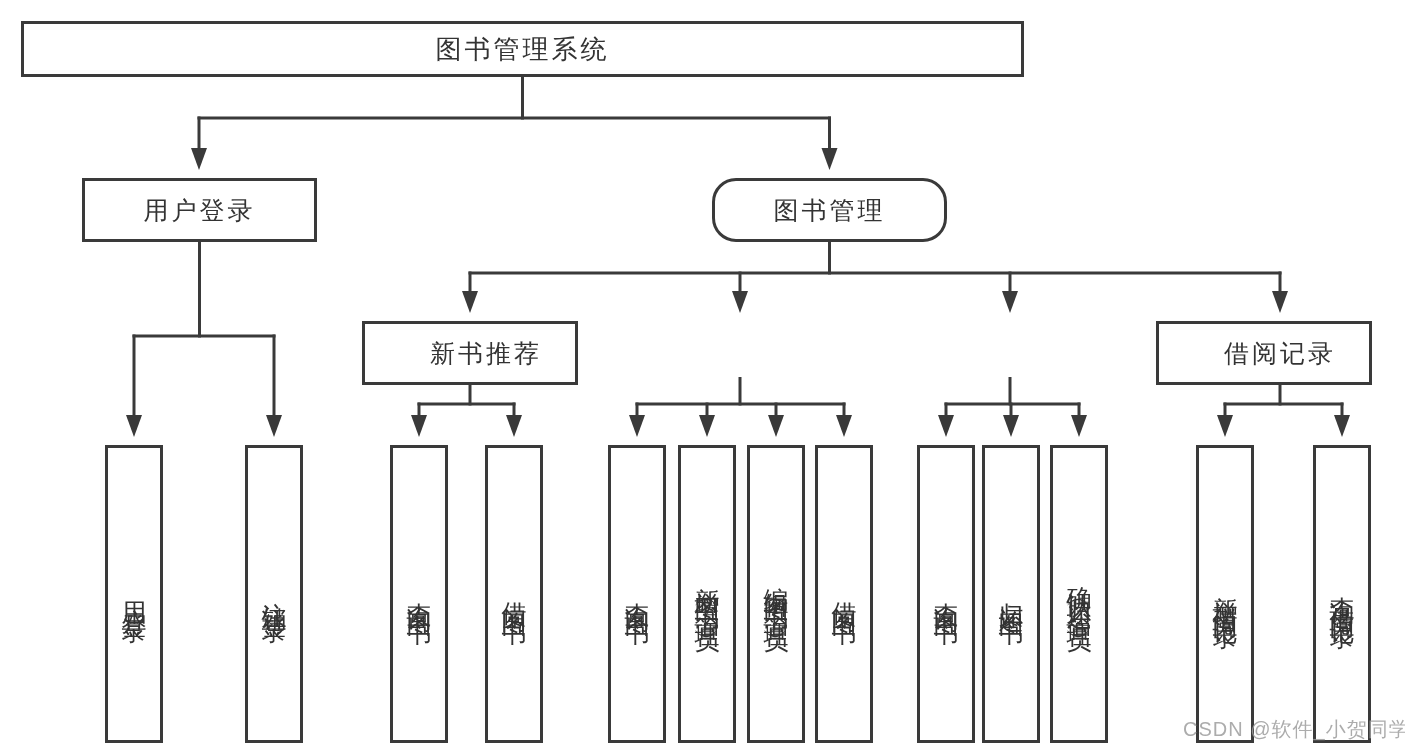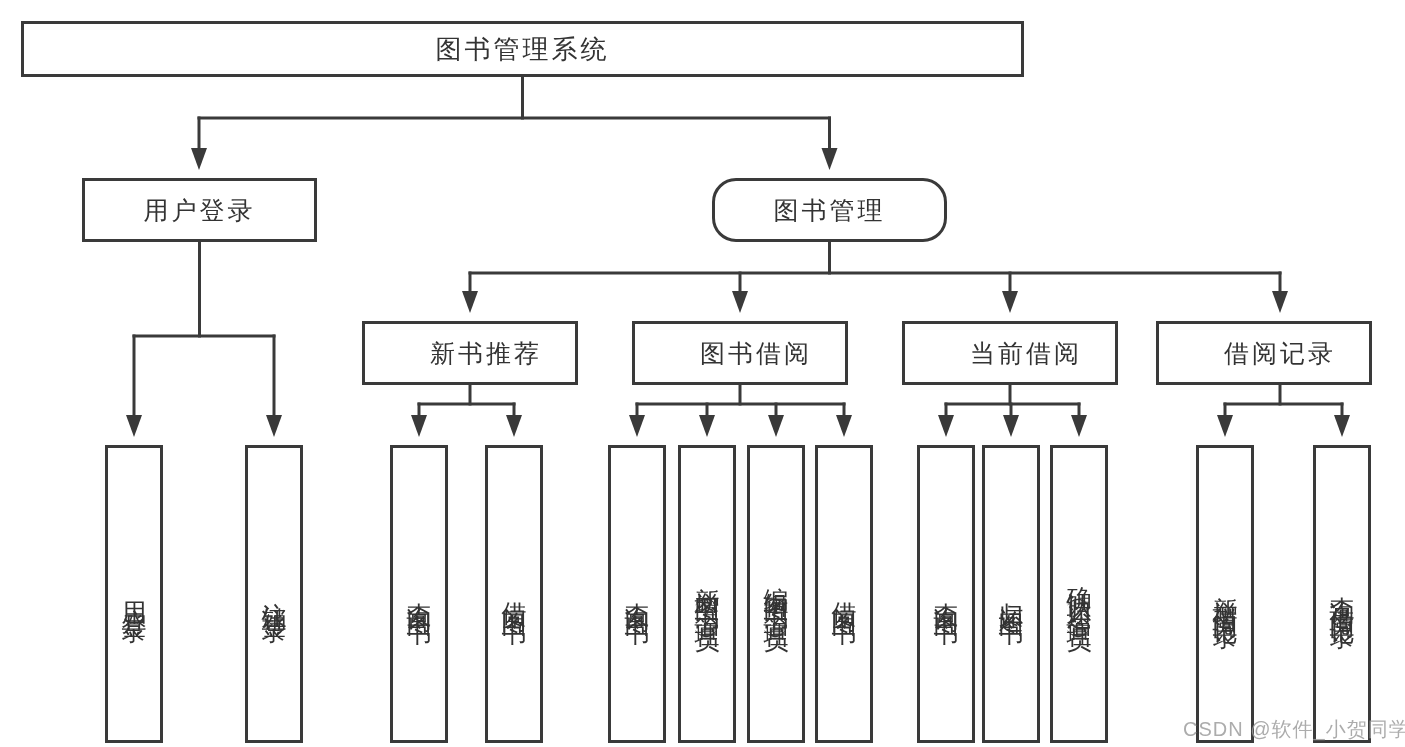--- a/index.html
+++ b/index.html
@@ -134,26 +134,20 @@
   <div class="box lvl2" style="left:82px;">
     <span>用户登录</span>
   </div>
   <div class="box lvl2" style="left:712px;border-radius:24px;">
     <span>图书管理</span>
   </div>
 
   <div class="box lvl3" style="left:362px;">
     <span>新书推荐</span>
   </div>
-  <div class="box lvl3" style="left:632px;">
-    <span>图书借阅</span>
-  </div>
-  <div class="box lvl3" style="left:902px;">
-    <span>当前借阅</span>
-  </div>
   <div class="box lvl3" style="left:1156px;">
     <span>借阅记录</span>
   </div>
 
   <div class="box leaf" style="left:105px;">
     <span>用户登录</span>
   </div>
   <div class="box leaf" style="left:245px;">
     <span>注销登录</span>
   </div>

